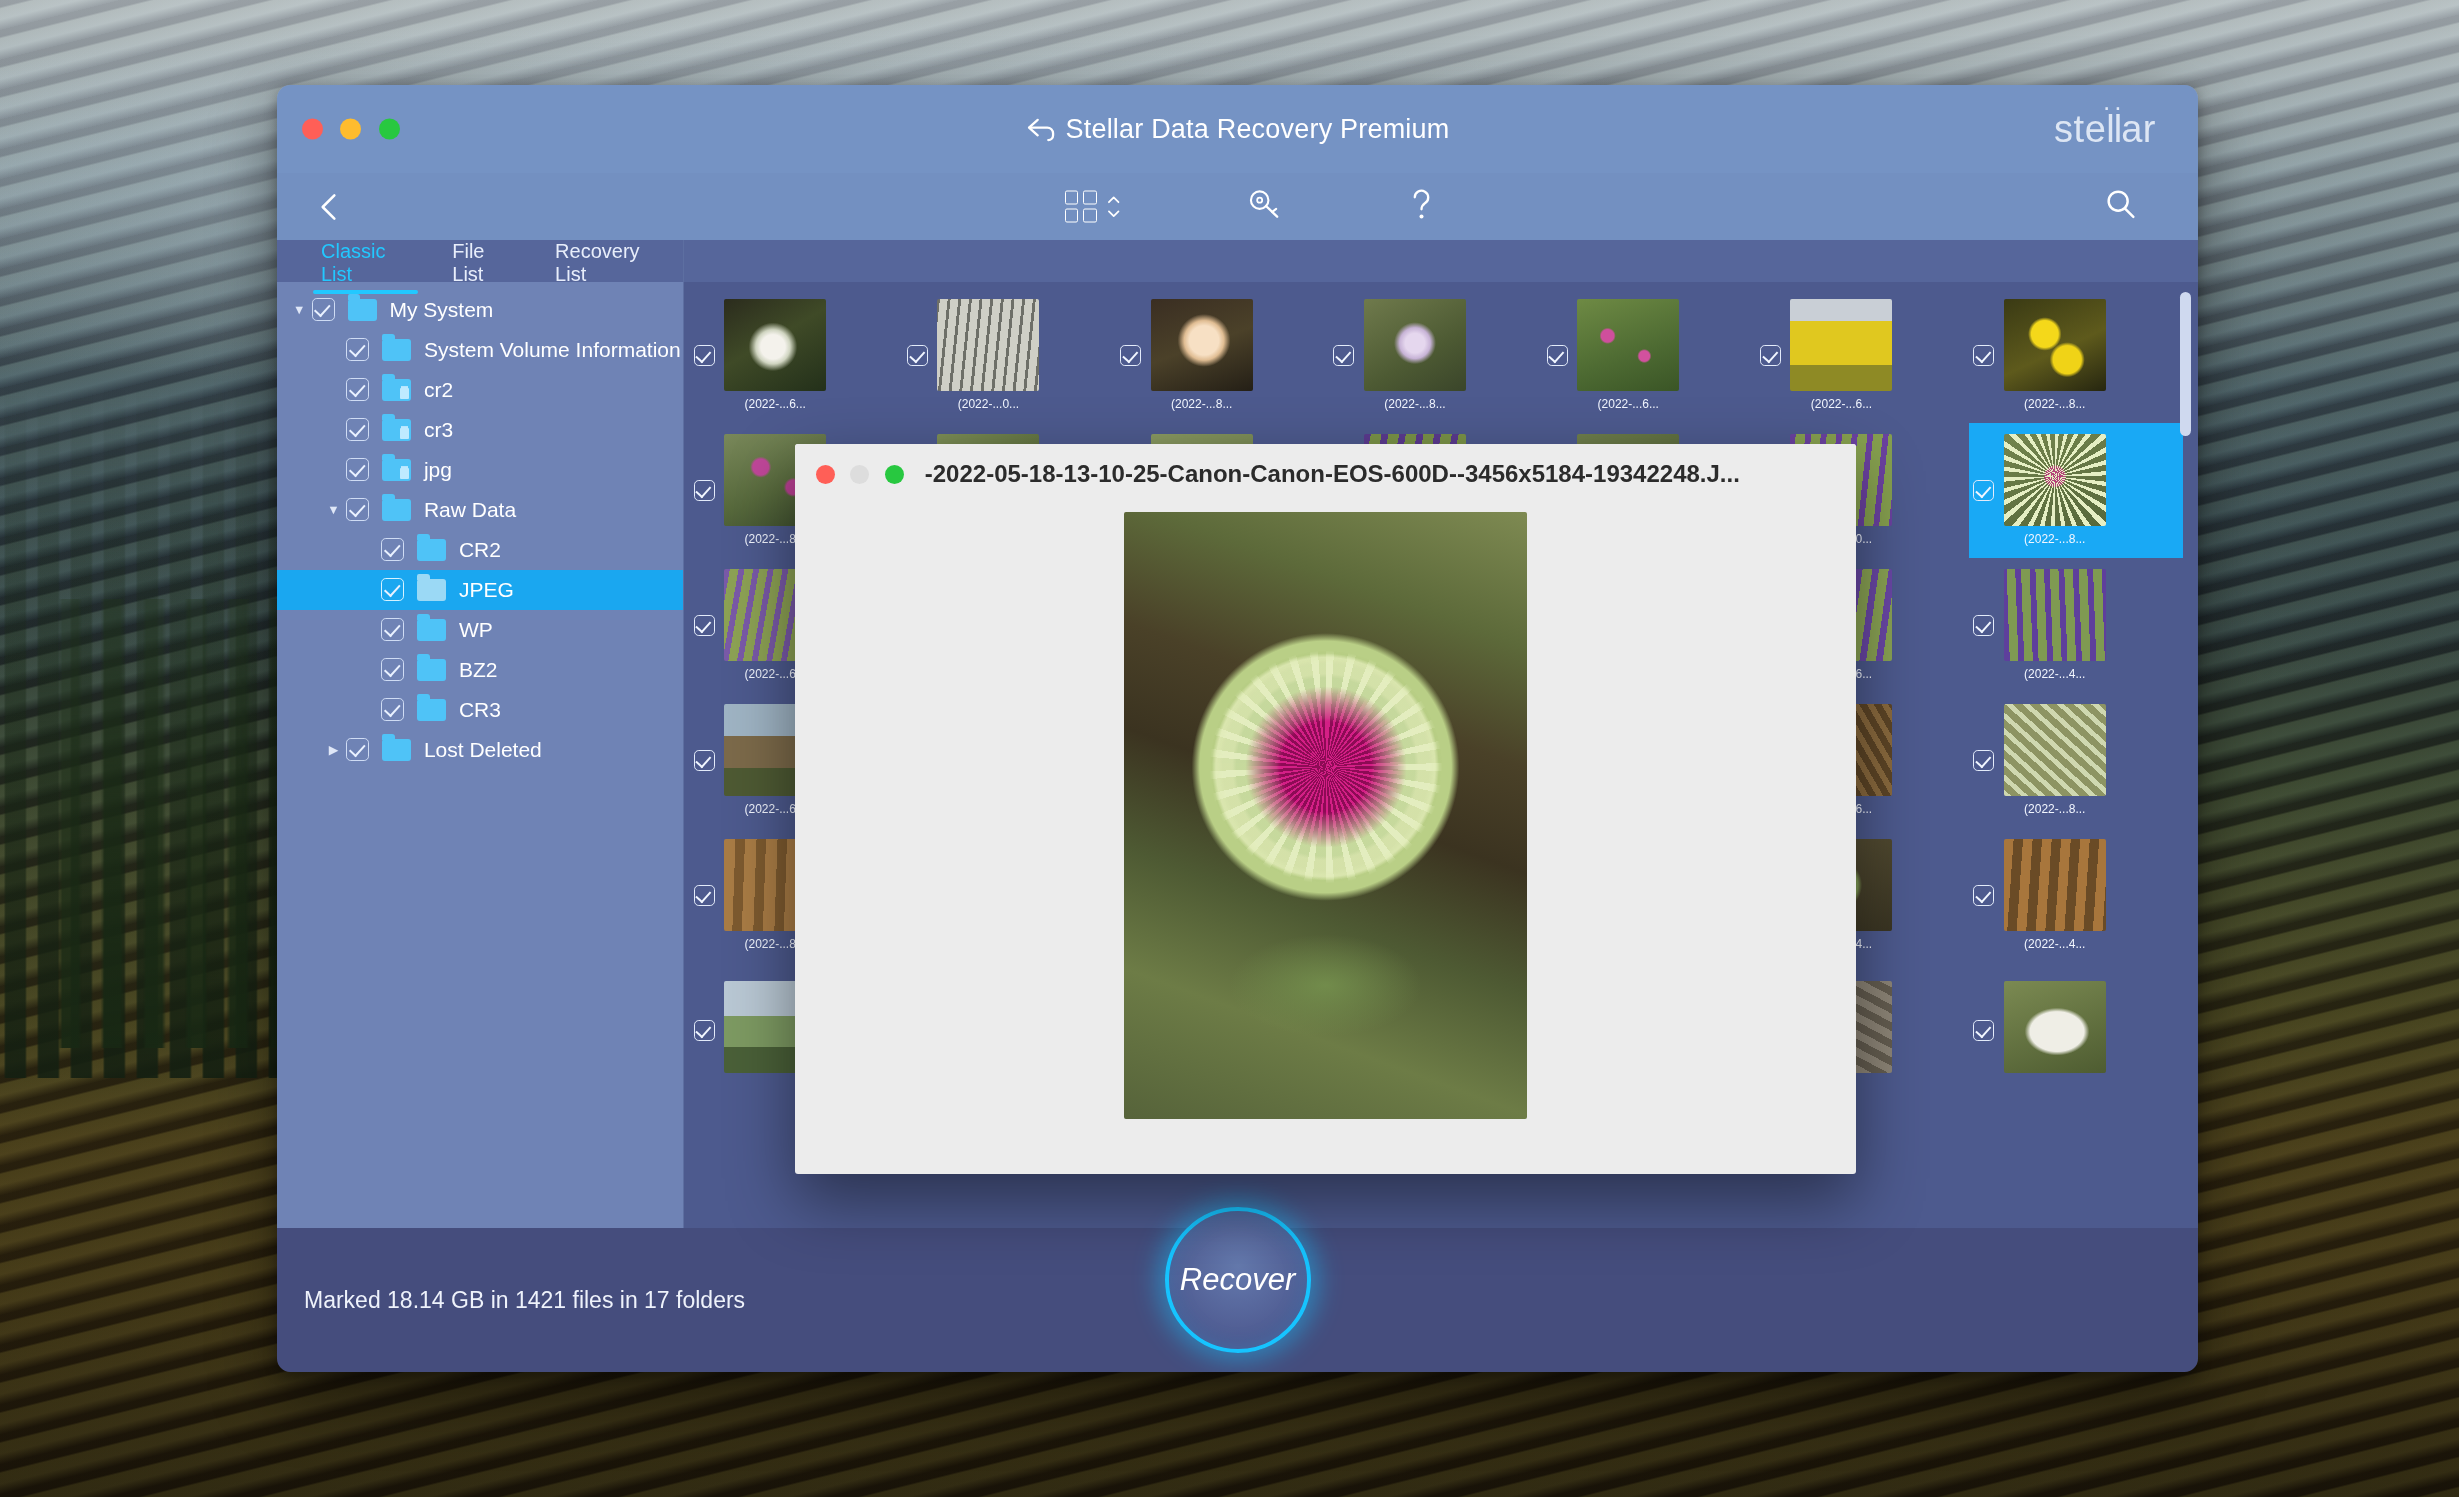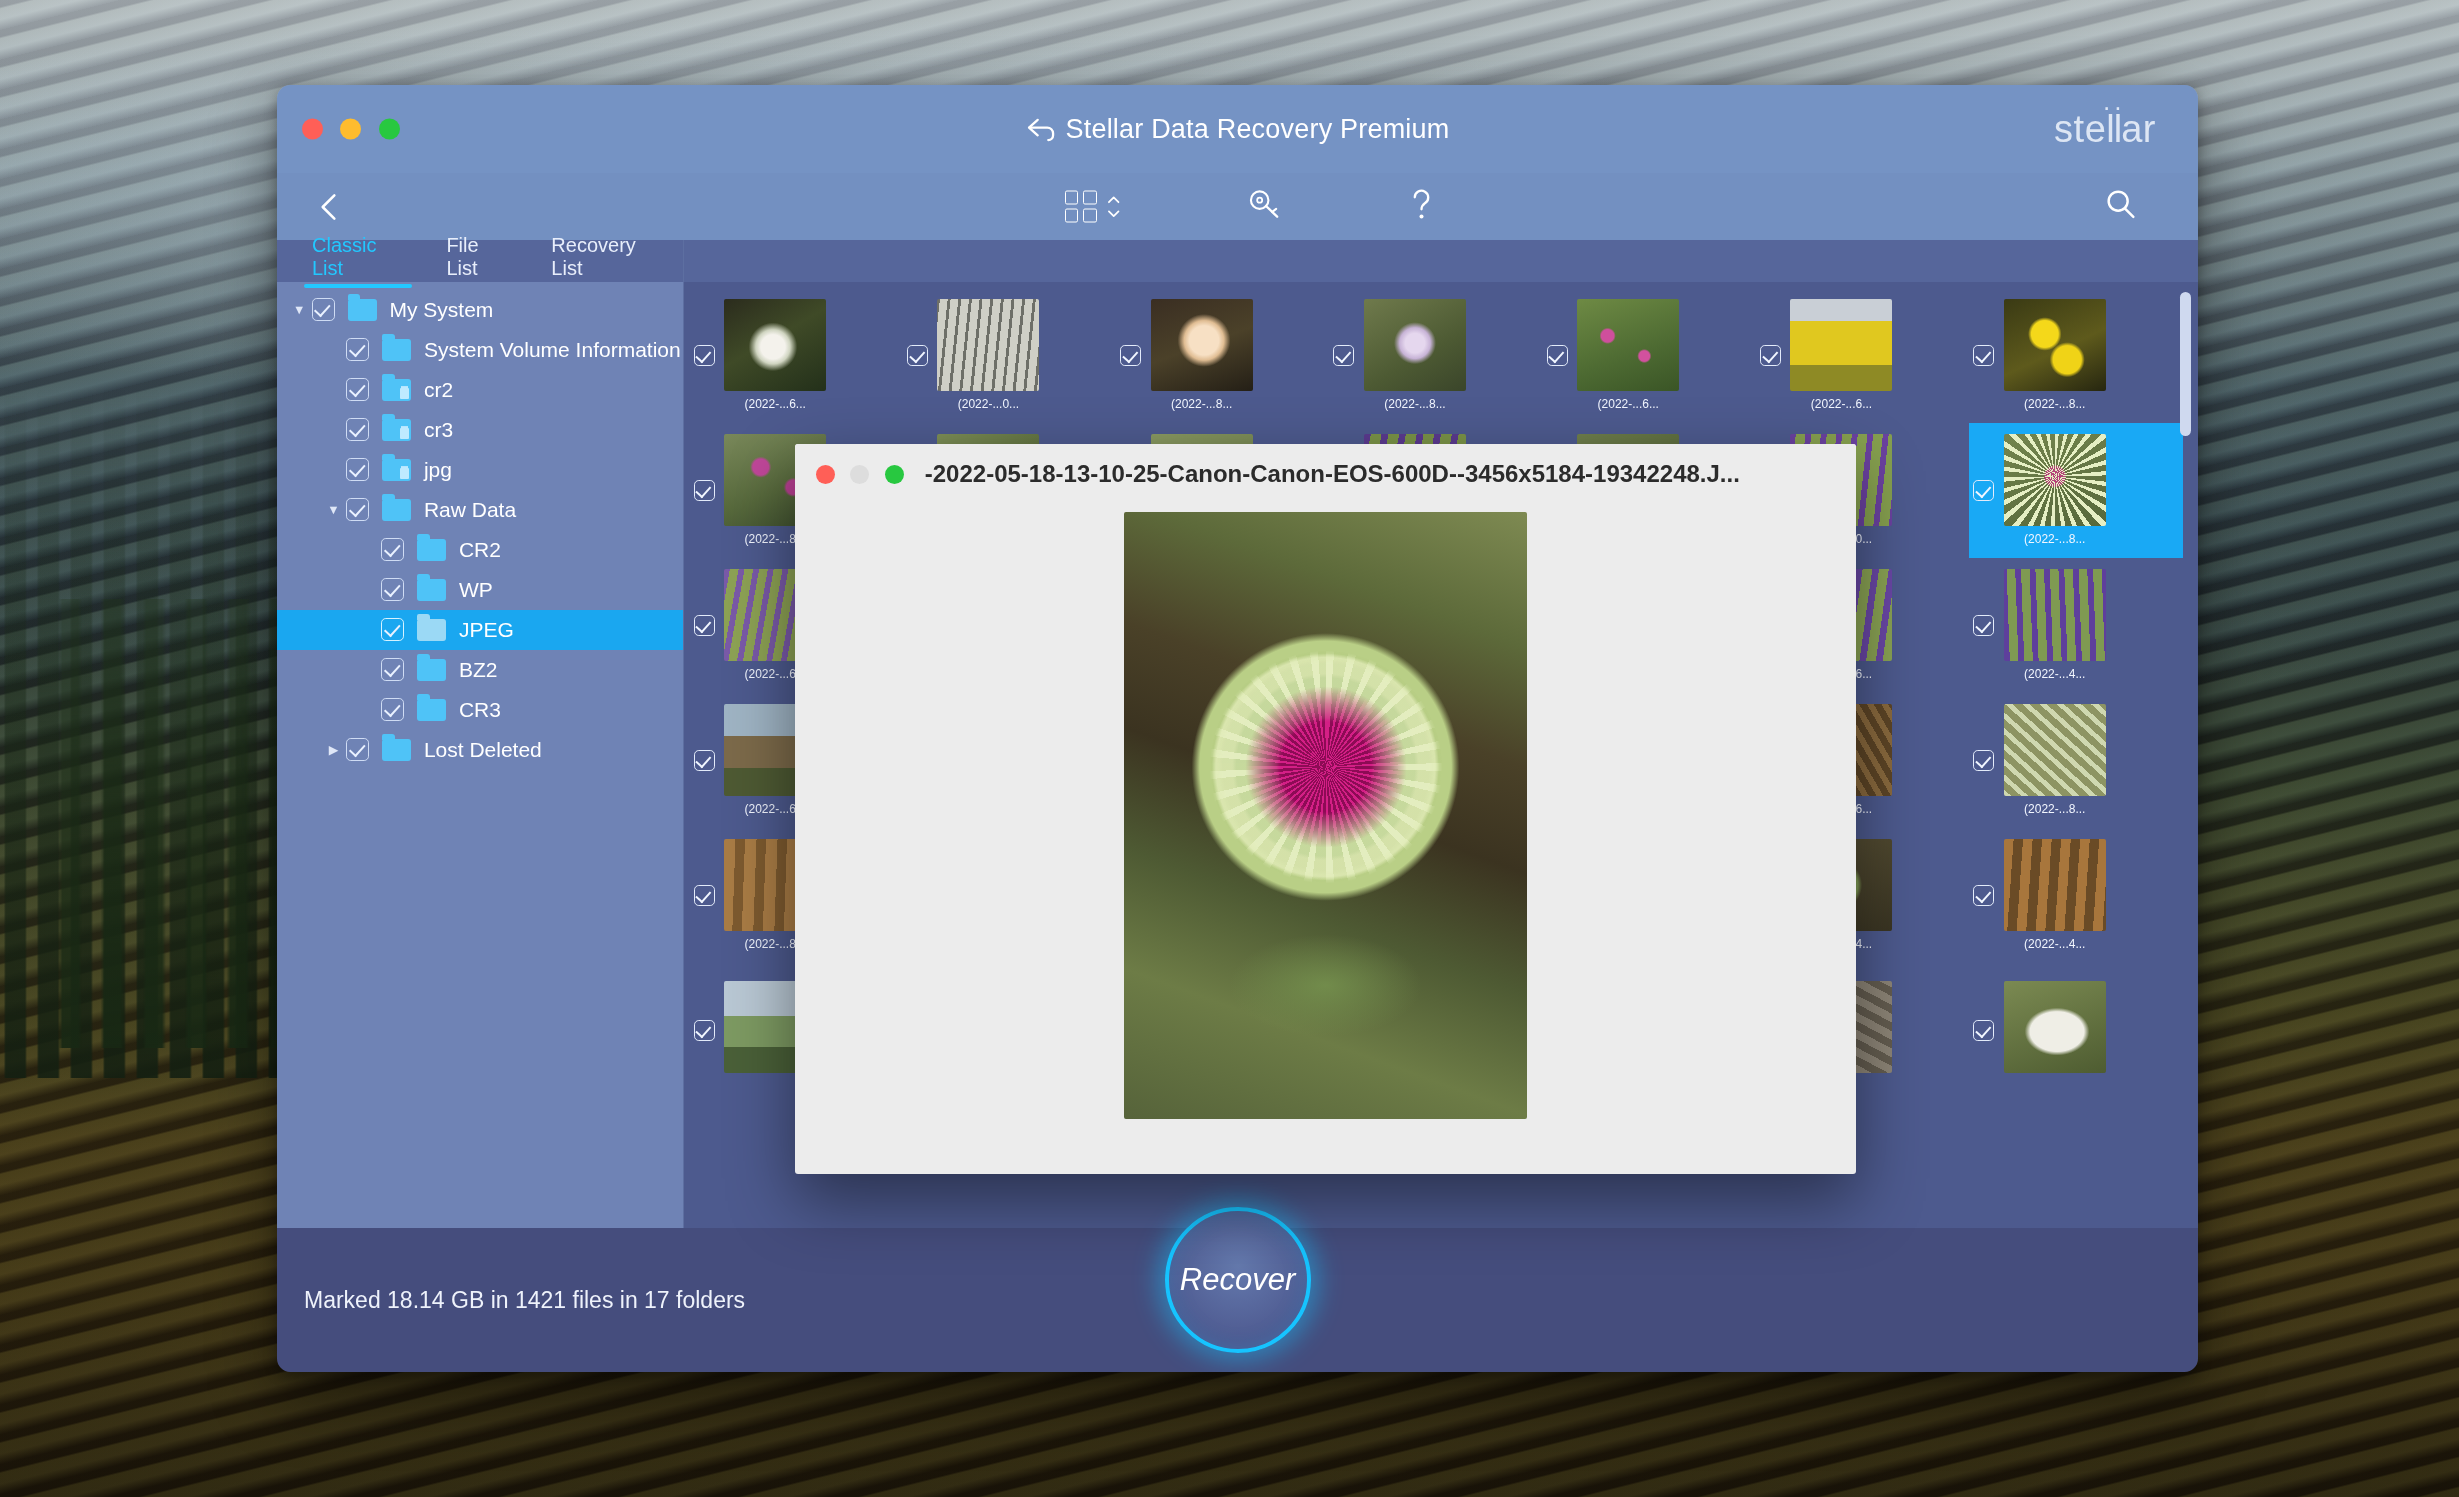--- a/index.html
+++ b/index.html
@@ -101,22 +101,22 @@
   .chevrons { display:flex; flex-direction:column; gap:3.8px; align-items:center;
               color:#fff; font-size:16.3px; line-height:9.6px; }
   .tb-search { position:absolute; right:58px; top:50%; transform:translateY(-50%); cursor:pointer; }
 
   
   .body-split { flex:1 1 auto; display:flex; min-height:0; }
 
   
   .sidebar { width:407px; flex:0 0 407px; background:#6f83b5; display:flex; flex-direction:column;
              border-right:1px solid #5d6fa1; }
-  .tabs { height:42px; display:flex; align-items:center; gap:0;
-          background:#56669b; padding-left:14px; }
+  .tabs { height:42px; display:flex; align-items:flex-start; gap:0;
+          background:#56669b; padding-left:23px; }
   .tab { color:#e8eefb; font-size:20px; padding:0 21px 7.7px 21px; cursor:pointer; position:relative; }
   .tab.active { color:#22c8ff; }
   .tab.active:after { content:""; position:absolute; left:13.4px; right:13.4px; bottom:0;
                       height:3.8px; background:#22c8ff; border-radius:1.9px; }
   .tree { flex:1 1 auto; overflow:hidden; padding-top:7.7px; }
   .node { display:flex; align-items:center; height:40px; padding-left:9.6px; cursor:pointer;
           color:#ffffff; font-size:21px; }
   .node.selected { background:#1aa7f0; }
   .twisty { width:25px; flex:0 0 25px; text-align:center; font-size:12.5px; color:#dfe7f7; }
   .cbox { width:23px; height:23px; flex:0 0 23px; border:1.9px solid #cfdcf4; border-radius:4.8px;
@@ -338,31 +338,31 @@
             <span class="cbox checked"></span>
             <span class="folder-icn"></span>
             <span class="node-label">Raw Data</span>
           </div>
           <div class="node indent-2">
             <span class="twisty"></span>
             <span class="cbox checked"></span>
             <span class="folder-icn"></span>
             <span class="node-label">CR2</span>
           </div>
+          <div class="node selected indent-2">
+            <span class="twisty"></span>
+            <span class="cbox checked"></span>
+            <span class="folder-icn"></span>
+            <span class="node-label">JPEG</span>
+          </div>
           <div class="node indent-2">
             <span class="twisty"></span>
             <span class="cbox checked"></span>
             <span class="folder-icn"></span>
             <span class="node-label">WP</span>
-          </div>
-          <div class="node selected indent-2">
-            <span class="twisty"></span>
-            <span class="cbox checked"></span>
-            <span class="folder-icn"></span>
-            <span class="node-label">JPEG</span>
           </div>
           <div class="node indent-2">
             <span class="twisty"></span>
             <span class="cbox checked"></span>
             <span class="folder-icn"></span>
             <span class="node-label">BZ2</span>
           </div>
           <div class="node indent-2">
             <span class="twisty"></span>
             <span class="cbox checked"></span>

